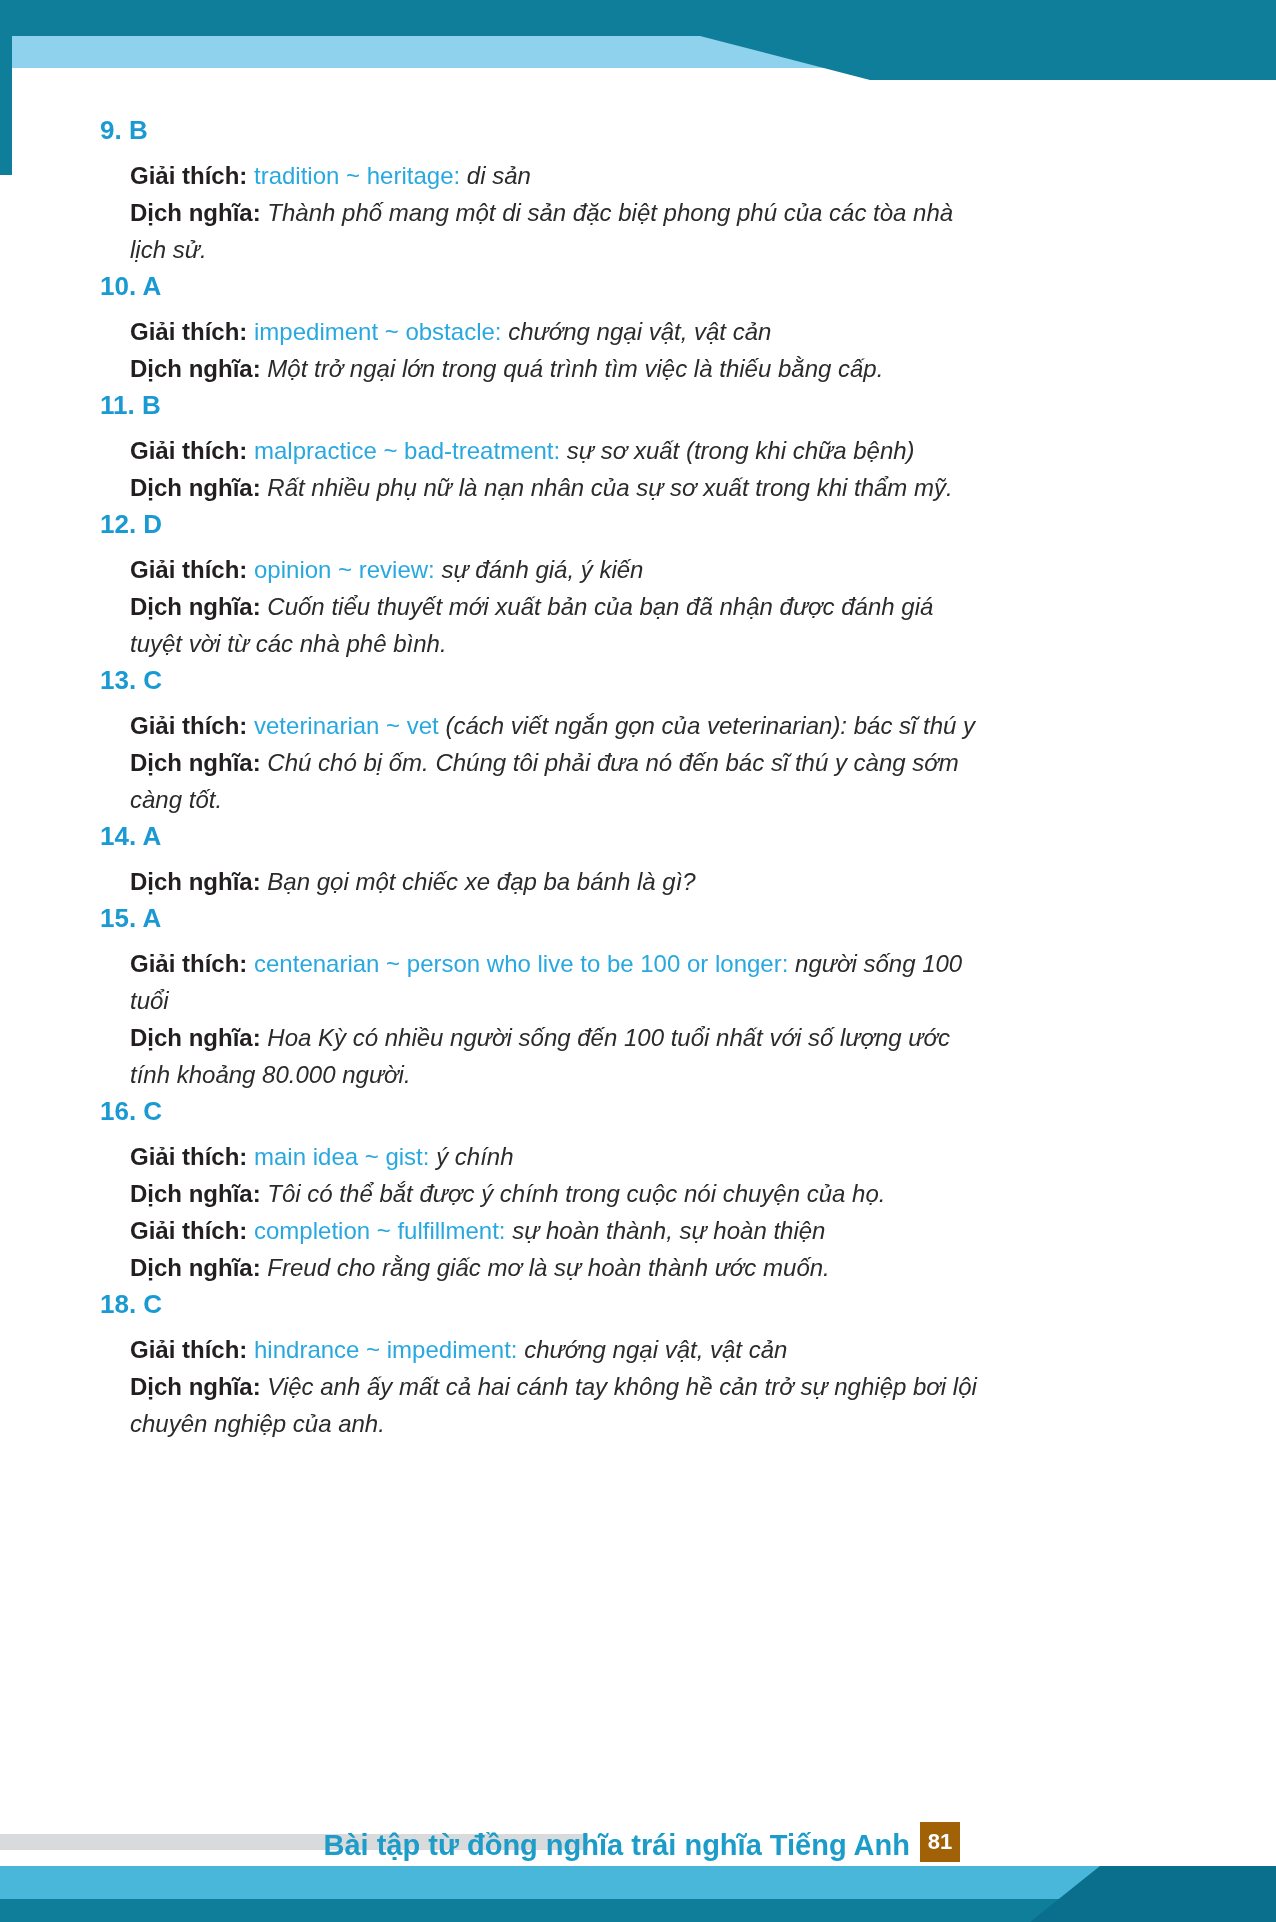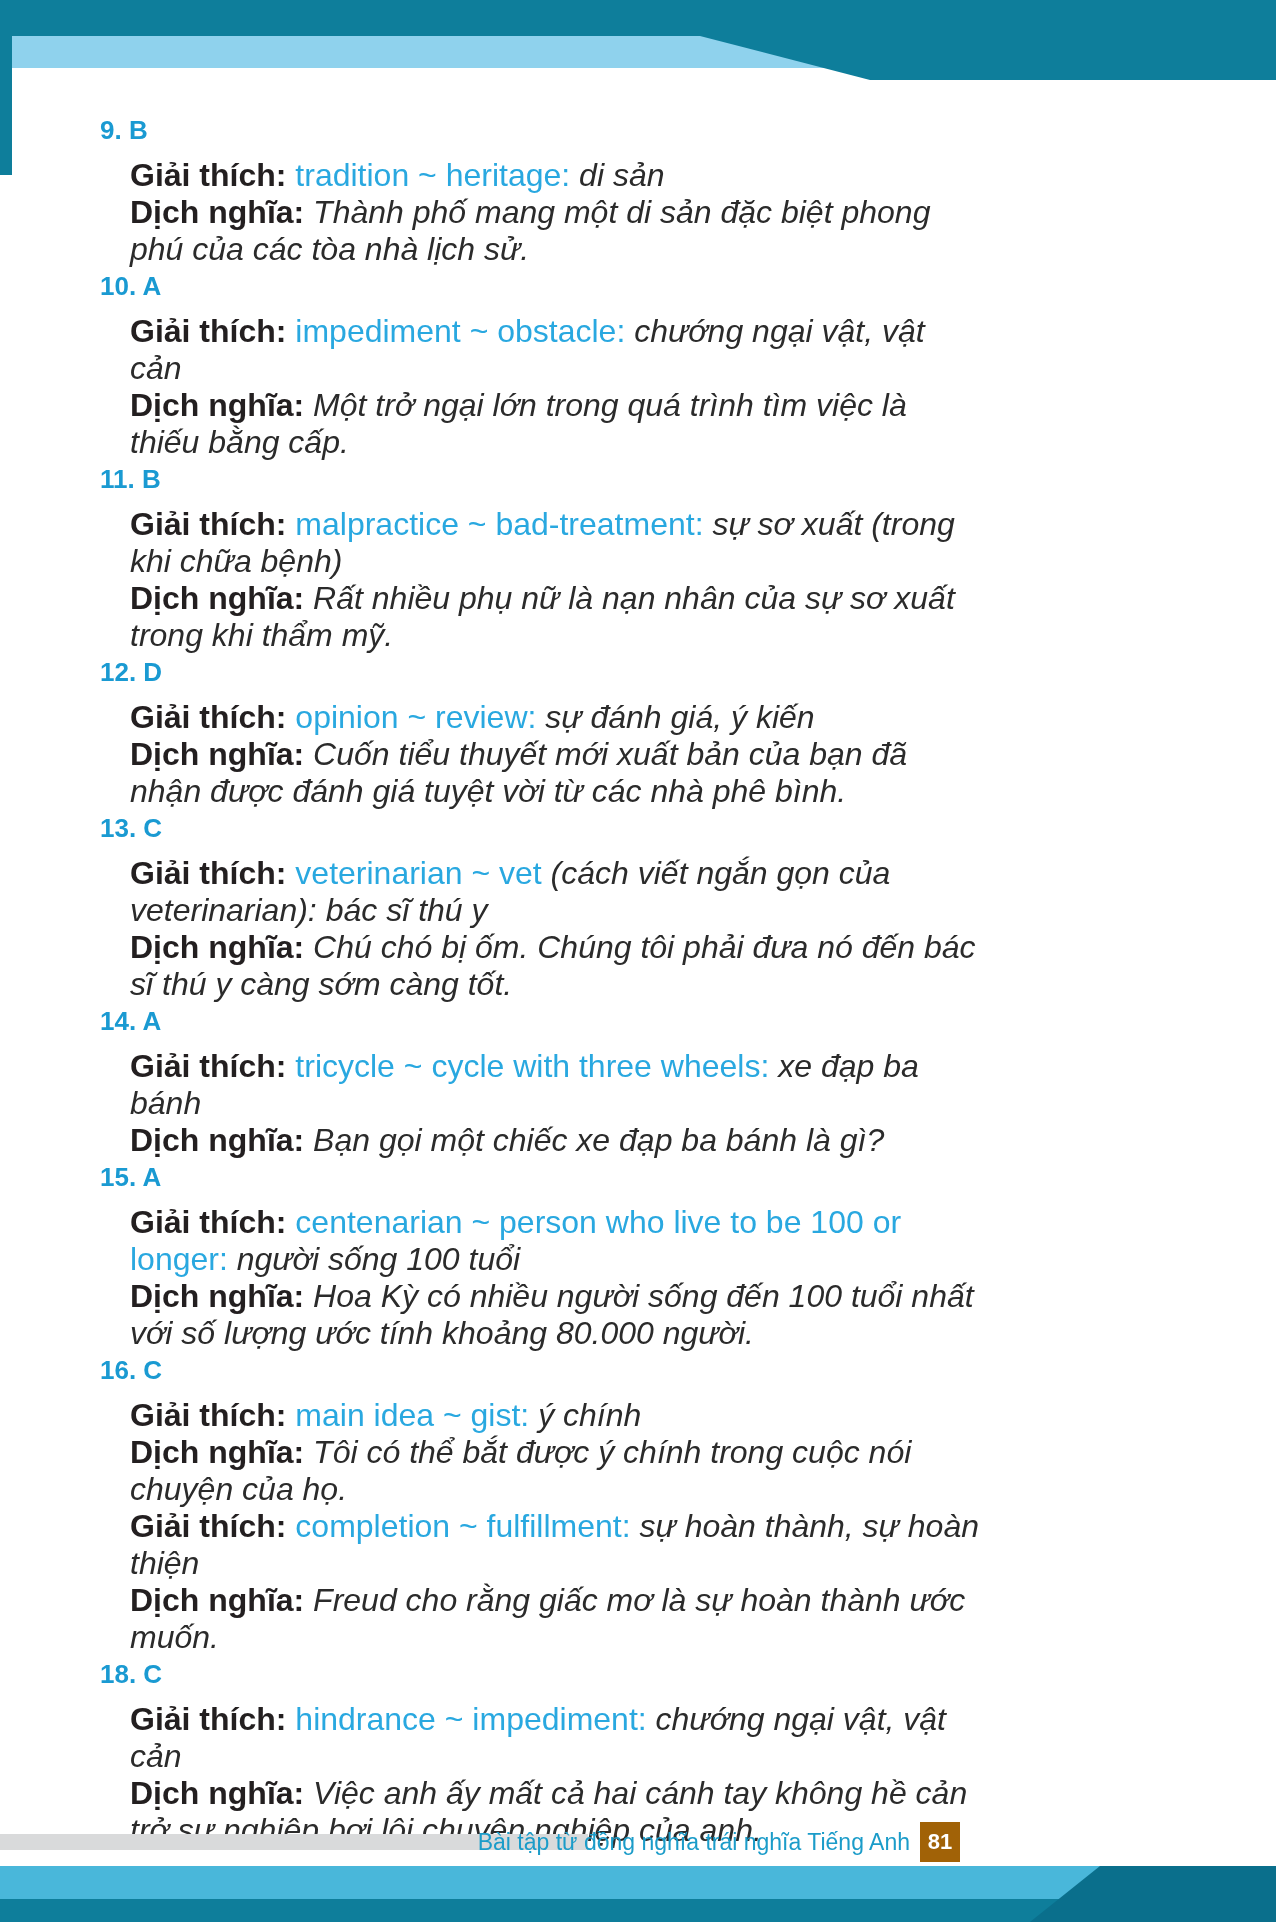--- a/index.html
+++ b/index.html
@@ -27,35 +27,35 @@
   .content { position:absolute; top:112px; left:100px; width:880px; }
   .num {
     font-size:26px;
     font-weight:bold;
     color:#1a9ad2;
     line-height:37px;
     margin:0 0 8px 0;
   }
   .para {
     margin:0 0 0 30px;
-    font-size:32px;
+    font-size:24px;
     line-height:37px;
   }
   .lbl { font-weight:bold; color:#231f20; font-style:normal; }
   .en  { color:#29a8e0; font-style:normal; }
   .vi  { font-style:italic; color:#2b2b2b; }
 
   
   .footer-gray {
     position:absolute; top:1834px; left:0; width:588px; height:16px;
     background:#d9dadb;
   }
   .footer-title {
     position:absolute; top:1829px; right:366px;
-    font-size:23px; font-weight:normal; color:#1b9cc9;
+    font-size:29px; font-weight:bold; color:#1b9cc9;
     white-space:nowrap;
   }
   .footer-page {
     position:absolute; top:1822px; left:920px; width:40px; height:40px;
     background:#a16207; color:#ffffff;
     font-size:22px; font-weight:bold;
     display:flex; align-items:center; justify-content:center;
   }
 
   
@@ -102,21 +102,20 @@
   </section>
 
   <section class="item">
     <h3 class="num">13. C</h3>
     <p class="para"><b class="lbl">Giải thích:</b> <span class="en">veterinarian ~ vet</span> <i class="vi">(cách viết ngắn gọn của veterinarian): bác sĩ thú y</i></p>
     <p class="para"><b class="lbl">Dịch nghĩa:</b> <i class="vi">Chú chó bị ốm. Chúng tôi phải đưa nó đến bác sĩ thú y càng sớm càng tốt.</i></p>
   </section>
 
   <section class="item">
     <h3 class="num">14. A</h3>
-    <p class="para"><b class="lbl">Giải thích:</b> <span class="en">tricycle ~ cycle with three wheels:</span> <i class="vi">xe đạp ba bánh</i></p>
     <p class="para"><b class="lbl">Dịch nghĩa:</b> <i class="vi">Bạn gọi một chiếc xe đạp ba bánh là gì?</i></p>
   </section>
 
   <section class="item">
     <h3 class="num">15. A</h3>
     <p class="para"><b class="lbl">Giải thích:</b> <span class="en">centenarian ~ person who live to be 100 or longer:</span> <i class="vi">người sống 100 tuổi</i></p>
     <p class="para"><b class="lbl">Dịch nghĩa:</b> <i class="vi">Hoa Kỳ có nhiều người sống đến 100 tuổi nhất với số lượng ước tính khoảng 80.000 người.</i></p>
   </section>
 
   <section class="item">

